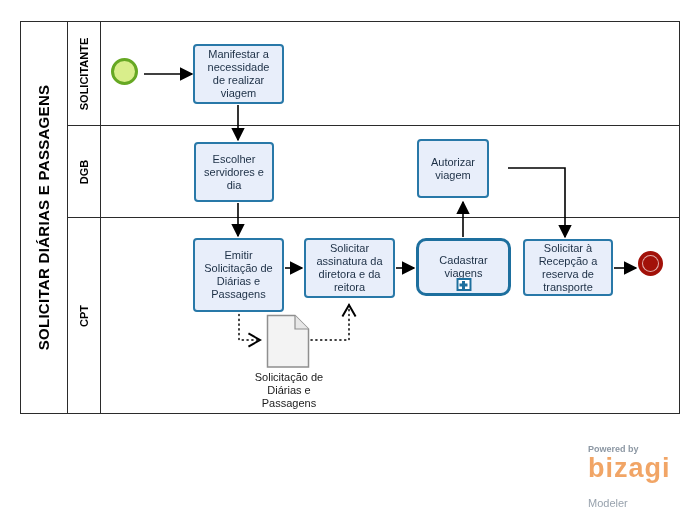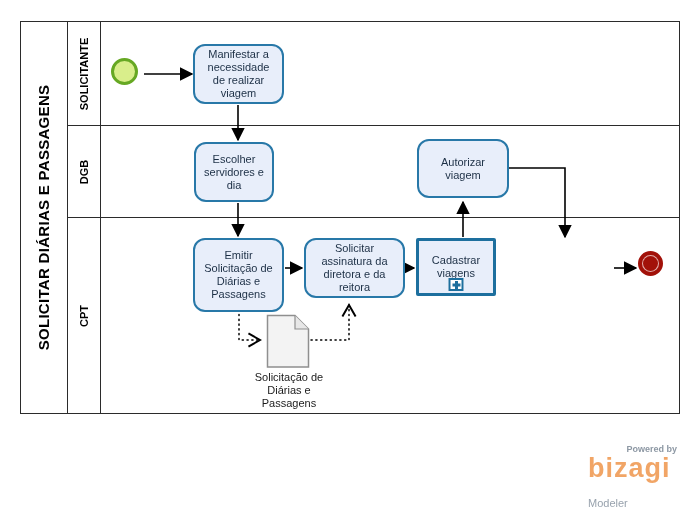--- a/index.html
+++ b/index.html
@@ -19,29 +19,29 @@
   .lane-solicitante { height:104px; }
   .lane-dgb { height:92px; }
   .lane-cpt { flex:1; }
   .lane-label { width:33px; border-right:1.5px solid #2b2b2b; display:flex;
                 align-items:center; justify-content:center; overflow:hidden; }
   .lane-label span { transform:rotate(-90deg); white-space:nowrap; font-weight:bold;
                      font-size:11px; color:#000; }
   .lane-body { flex:1; }
 
   
-  .task { position:absolute; background:#e8eefa; border:2px solid #2878a8; border-radius:12px;
+  .task { position:absolute; background:#e8eefa; border:2px solid #2878a8; border-radius:4px;
           display:flex; align-items:center; justify-content:center; text-align:center;
           font-size:11px; line-height:13px; color:#1c2f45; white-space:pre-line; padding:2px; }
   .t-manifestar { left:193px; top:44px;  width:91px; height:60px; }
   .t-escolher   { left:194px; top:142px; width:80px; height:60px; }
   .t-emitir     { left:193px; top:238px; width:91px; height:74px; }
-  .t-assinatura { left:304px; top:238px; width:101px; height:60px; }
-  .t-cadastrar  { left:416px; top:238px; width:80px; height:58px; border-width:3.5px; border-radius:2px; border-color:#1d6f9e;align-items:center; }
-  .t-autorizar  { left:417px; top:139px; width:92px; height:59px; }
+  .t-assinatura { left:304px; top:238px; width:91px; height:60px; }
+  .t-cadastrar  { left:416px; top:238px; width:95px; height:58px; border-width:3.5px; border-radius:10px; border-color:#1d6f9e;align-items:center; }
+  .t-autorizar  { left:417px; top:139px; width:72px; height:59px; }
   .t-recepcao   { left:523px; top:239px; width:90px; height:57px; }
 
   .plus-box { position:absolute; left:50%; bottom:2px; transform:translateX(-50%);
               width:15px; height:13px; background:#ffffff; border:2px solid #1d6f9e; }
   .plus-box::before { content:""; position:absolute; left:50%; top:50%; width:8px; height:3px;
                       background:#1d6f9e; transform:translate(-50%,-50%); }
   .plus-box::after  { content:""; position:absolute; left:50%; top:50%; width:3px; height:8px;
                       background:#1d6f9e; transform:translate(-50%,-50%); }
 
   .start-event { position:absolute; left:111px; top:58px; width:27px; height:27px;
@@ -56,21 +56,21 @@
   .doc-label { position:absolute; left:244px; top:371px; width:90px; text-align:center;
                font-size:11px; line-height:13px; color:#1b1b1b; white-space:pre-line; }
 
   
   .flows { position:absolute; left:0; top:0; width:699px; height:519px; pointer-events:none; }
   .seq  { stroke:#000; stroke-width:1.6; fill:none; }
   .assoc{ stroke:#000; stroke-width:1.5; fill:none; stroke-dasharray:1.2 3.6; stroke-linecap:round; }
 
   
   .brand-block { position:absolute; left:588px; top:444px; width:92px; }
-  .powered-by { text-align:right; font-size:9px; font-weight:bold; color:#8d98a4; padding-right:3px; }
+  .powered-by { text-align:left; font-size:9px; font-weight:bold; color:#8d98a4; padding-right:3px; }
   .brand-name { font-size:27px; font-weight:bold; color:#f1a566; letter-spacing:1px; line-height:27px; margin-top:1px; }
   .brand-product { font-size:11px; color:#98a2ad; margin-top:15px; }
 </style>
 </head>
 <body>
 
 <div class="canvas">
 
   <div class="pool">
     <div class="pool-title">
@@ -139,20 +139,24 @@
 assinatura da
 diretora e da
 reitora</div>
   <div class="task t-cadastrar">
     <span>Cadastrar
 viagens</span>
     <div class="plus-box"></div>
   </div>
   <div class="task t-autorizar">Autorizar
 viagem</div>
+  <div class="task t-recepcao">Solicitar à
+Recepção a
+reserva de
+transporte</div>
 
   <svg class="doc-svg" width="45" height="55" viewBox="0 0 45 55" xmlns="http://www.w3.org/2000/svg">
     <path d="M1.5,1.5 H29 L42.5,15 V53 H1.5 Z" fill="#f3f3f3" stroke="#8f8f8f" stroke-width="1.5"></path>
     <path d="M29,1.5 V15 H42.5" fill="#e7e7e7" stroke="#8f8f8f" stroke-width="1.2"></path>
   </svg>
   <div class="doc-label">Solicitação de
 Diárias e
 Passagens</div>
 
   <div class="brand-block">

